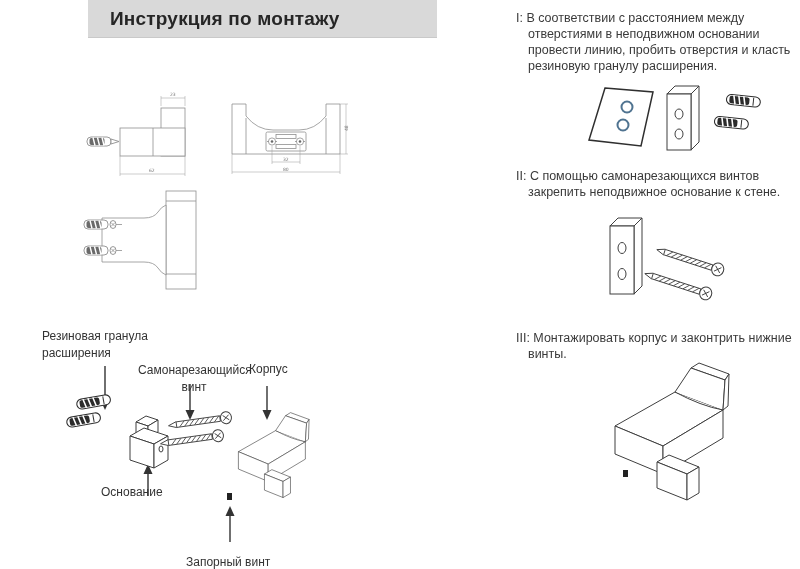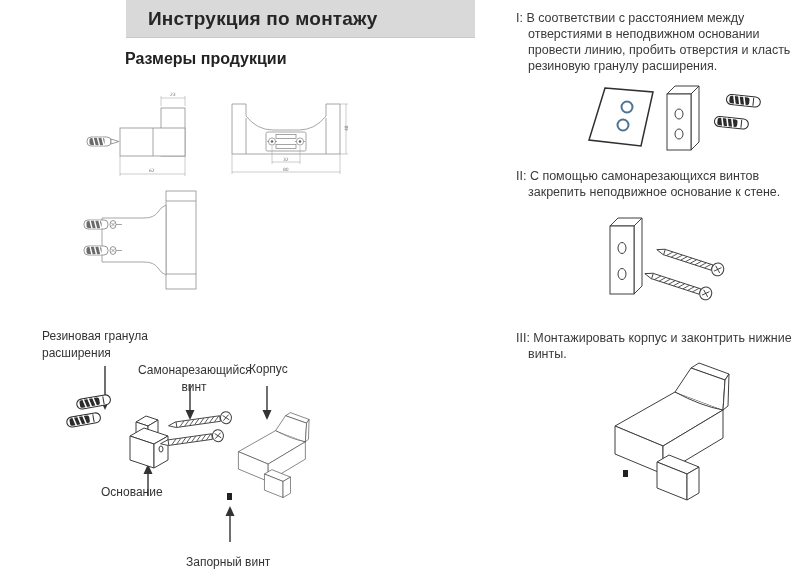--- a/index.html
+++ b/index.html
@@ -2,21 +2,21 @@
 <html><head>
 <meta charset="utf-8">
 <style>
   html,body{margin:0;padding:0;background:#fff;}
   .page{
     position:relative;width:800px;height:569px;overflow:hidden;background:#fff;
     font-family:"Liberation Sans","DejaVu Sans",sans-serif;color:#3a3a3a;
   }
   .title-band{
     position:absolute;left:88px;top:0;width:349px;height:37px;
-    background:#d9d9d9;border-bottom:1px solid #c9c9c9;margin-left:38px;
+    background:#d9d9d9;border-bottom:1px solid #c9c9c9;
   }
   .title-band h1{
     margin:0;padding:0 0 0 22px;font-size:19px;font-weight:600;color:#262626;
     line-height:37px;letter-spacing:.2px;
   }
   h2.subtitle{
     position:absolute;left:125px;top:50px;margin:0;font-size:16px;font-weight:700;color:#222;
   }
   .step{
     position:absolute;left:516px;width:282px;margin:0;font-size:12.5px;line-height:16px;
@@ -52,21 +52,20 @@
 </style>
 </head>
 <body>
 
 <div class="page">
 
   <div class="title-band">
     <h1>Инструкция по монтажу</h1>
   </div>
 
-  <h2 class="subtitle">Размеры продукции</h2>
 
   <svg class="svg-side" width="120" height="95" viewBox="0 0 120 95">
     <g>
       <line class="dim" x1="76" y1="10" x2="100" y2="10"></line>
       <line class="dim" x1="76" y1="8" x2="76" y2="18"></line>
       <line class="dim" x1="100" y1="8" x2="100" y2="18"></line>
       <text class="dtx" x="85" y="8">23</text>
     </g>
     <rect class="tlf" x="76" y="20" width="24" height="48"></rect>
     <rect class="tlf" x="35" y="40" width="65" height="28"></rect>

